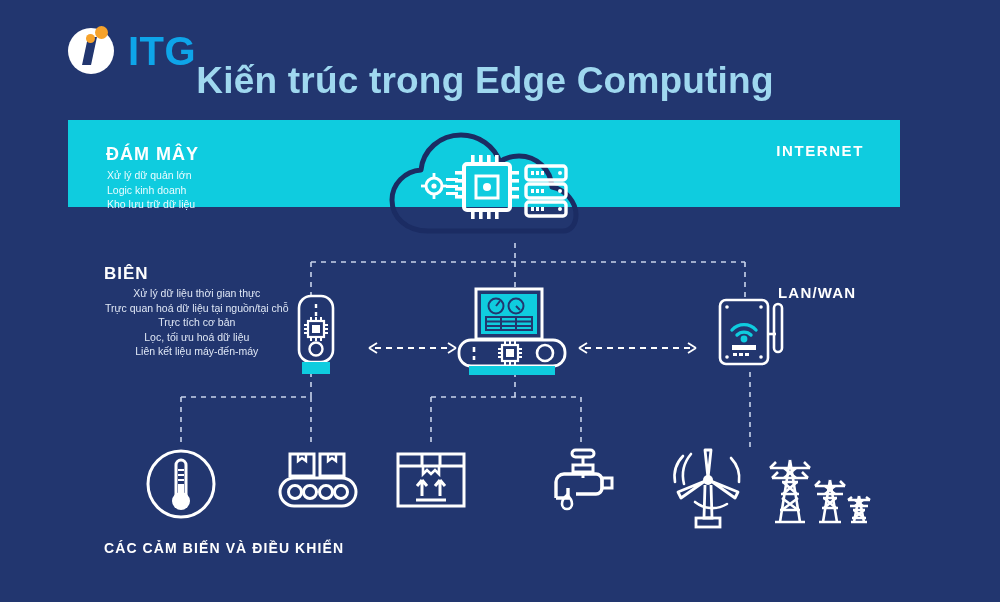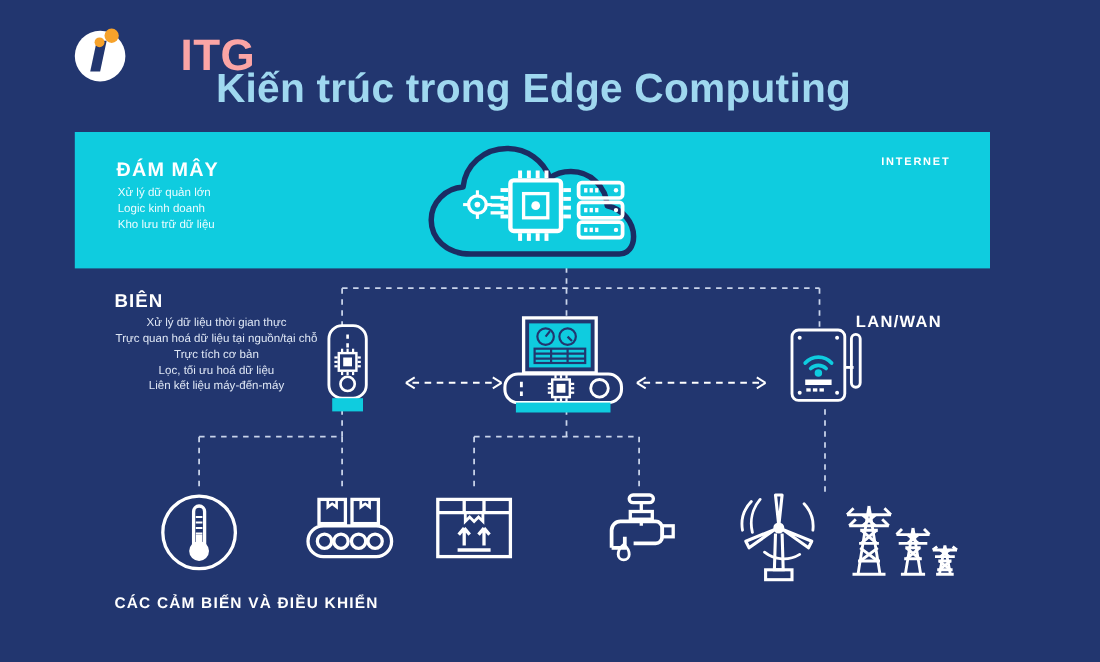--- a/index.html
+++ b/index.html
@@ -6,31 +6,31 @@
   body{font-family:"Liberation Sans",sans-serif;}
   #stage{position:relative;width:1000px;height:602px;background:#22366f;overflow:hidden;}
 
   
   #logo{position:absolute;left:68px;top:20px;width:240px;height:58px;}
   #logo .mark{position:absolute;left:0;top:8px;width:46px;height:46px;}
   #logo .disc{position:absolute;left:0;top:0;width:46px;height:46px;border-radius:50%;background:#ffffff;}
   #logo .istem{position:absolute;left:17px;top:9px;width:9px;height:28px;background:#22366f;transform:skewX(-12deg);}
   #logo .dot1{position:absolute;left:27px;top:-2px;width:13px;height:13px;border-radius:50%;background:#f6a22b;}
   #logo .dot2{position:absolute;left:18px;top:6px;width:9px;height:9px;border-radius:50%;background:#f6a22b;}
-  #logo .wordmark{position:absolute;left:60px;top:11px;font-size:40px;font-weight:bold;color:#fca5a5;letter-spacing:.5px;line-height:40px;margin-left:36px;}
+  #logo .wordmark{position:absolute;left:60px;top:11px;font-size:40px;font-weight:bold;color:#0ea5e9;letter-spacing:.5px;line-height:40px;}
 
   
   #title{position:absolute;left:0;top:60px;width:860px;text-align:center;padding-left:110px;
          box-sizing:border-box;font-size:37px;font-weight:bold;color:#9fd8ef;letter-spacing:.2px;}
 
   
-  #cloudband{position:absolute;left:68px;top:120px;width:832px;height:124px;background:#0fccdf;}
+  #cloudband{position:absolute;left:68px;top:120px;width:832px;height:87px;background:#0fccdf;}
   #cloud-title{position:absolute;left:38px;top:24px;font-size:18px;font-weight:bold;color:#ffffff;letter-spacing:1px;}
   #cloud-list{position:absolute;left:39px;top:48px;font-size:10.5px;color:#eafcff;line-height:14.5px;}
-  #internet{position:absolute;right:36px;top:22px;font-size:10px;font-weight:bold;color:#ffffff;letter-spacing:1.6px;}
+  #internet{position:absolute;right:36px;top:22px;font-size:15px;font-weight:bold;color:#ffffff;letter-spacing:1.6px;}
   #cloudicon{position:absolute;left:50%;top:8px;transform:translateX(-50%);}
 
   
   #edge-title{position:absolute;left:104px;top:264px;font-size:17px;font-weight:bold;color:#ffffff;letter-spacing:1px;}
   #edge-list{position:absolute;left:105px;top:286px;font-size:10.5px;color:#dfe7f5;line-height:14.6px;text-align:center;}
   #lanwan{position:absolute;left:778px;top:284px;font-size:15px;font-weight:bold;color:#ffffff;letter-spacing:1.2px;}
 
   
   .device{position:absolute;}
   #dev-sensor{left:296px;top:294px;}

